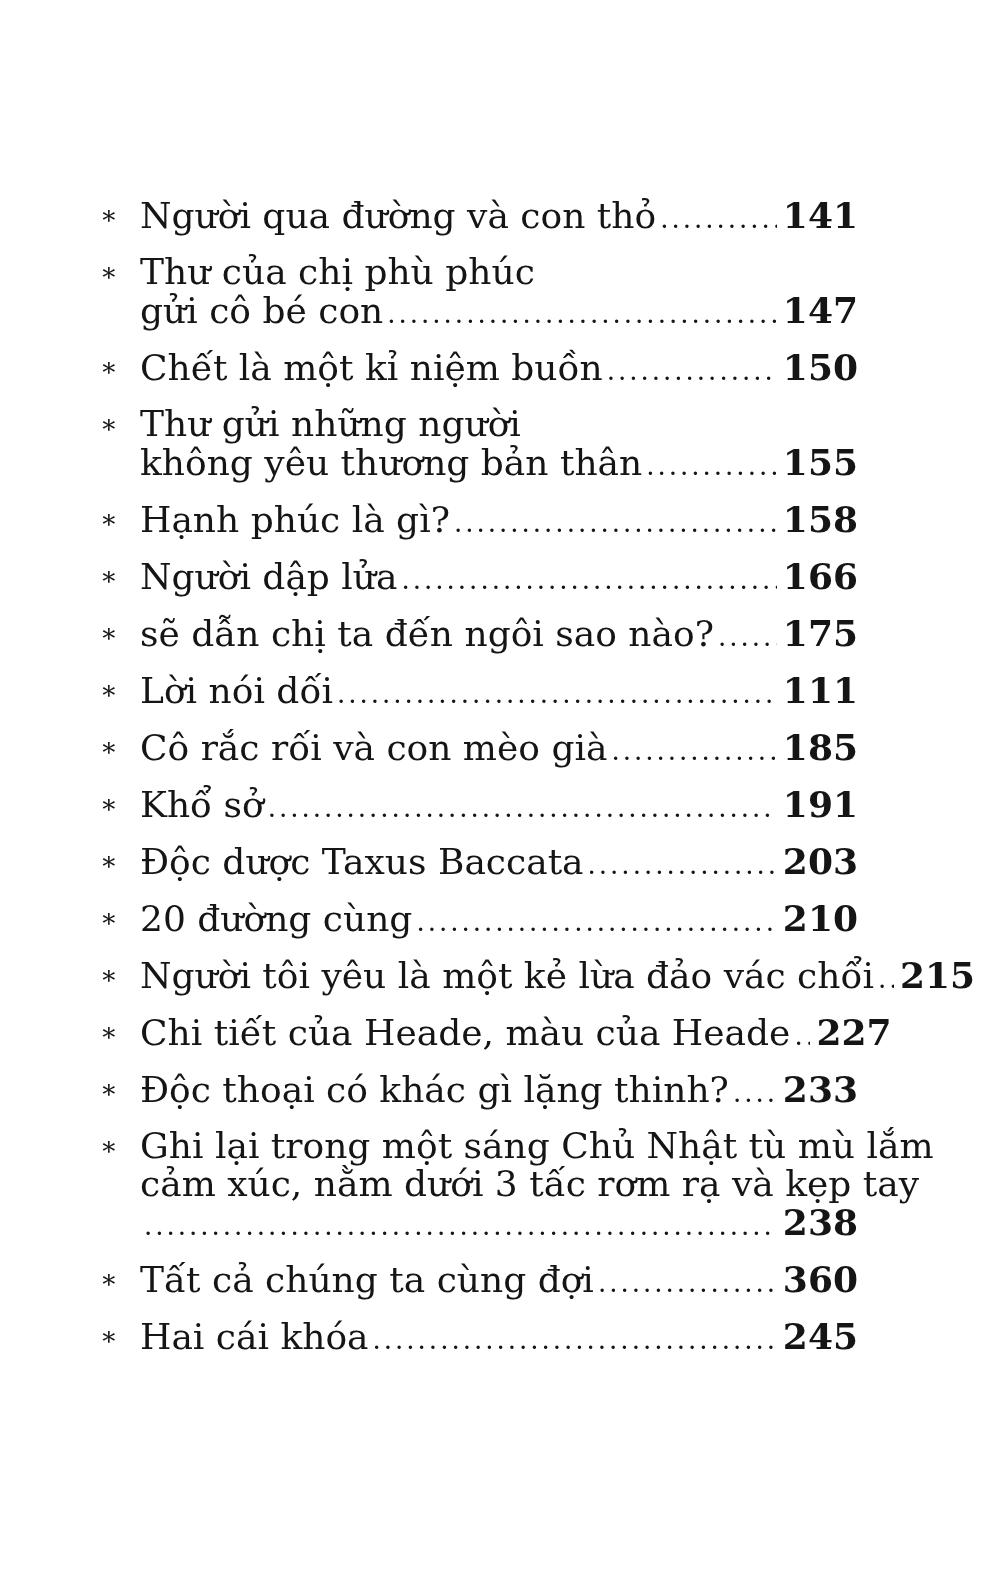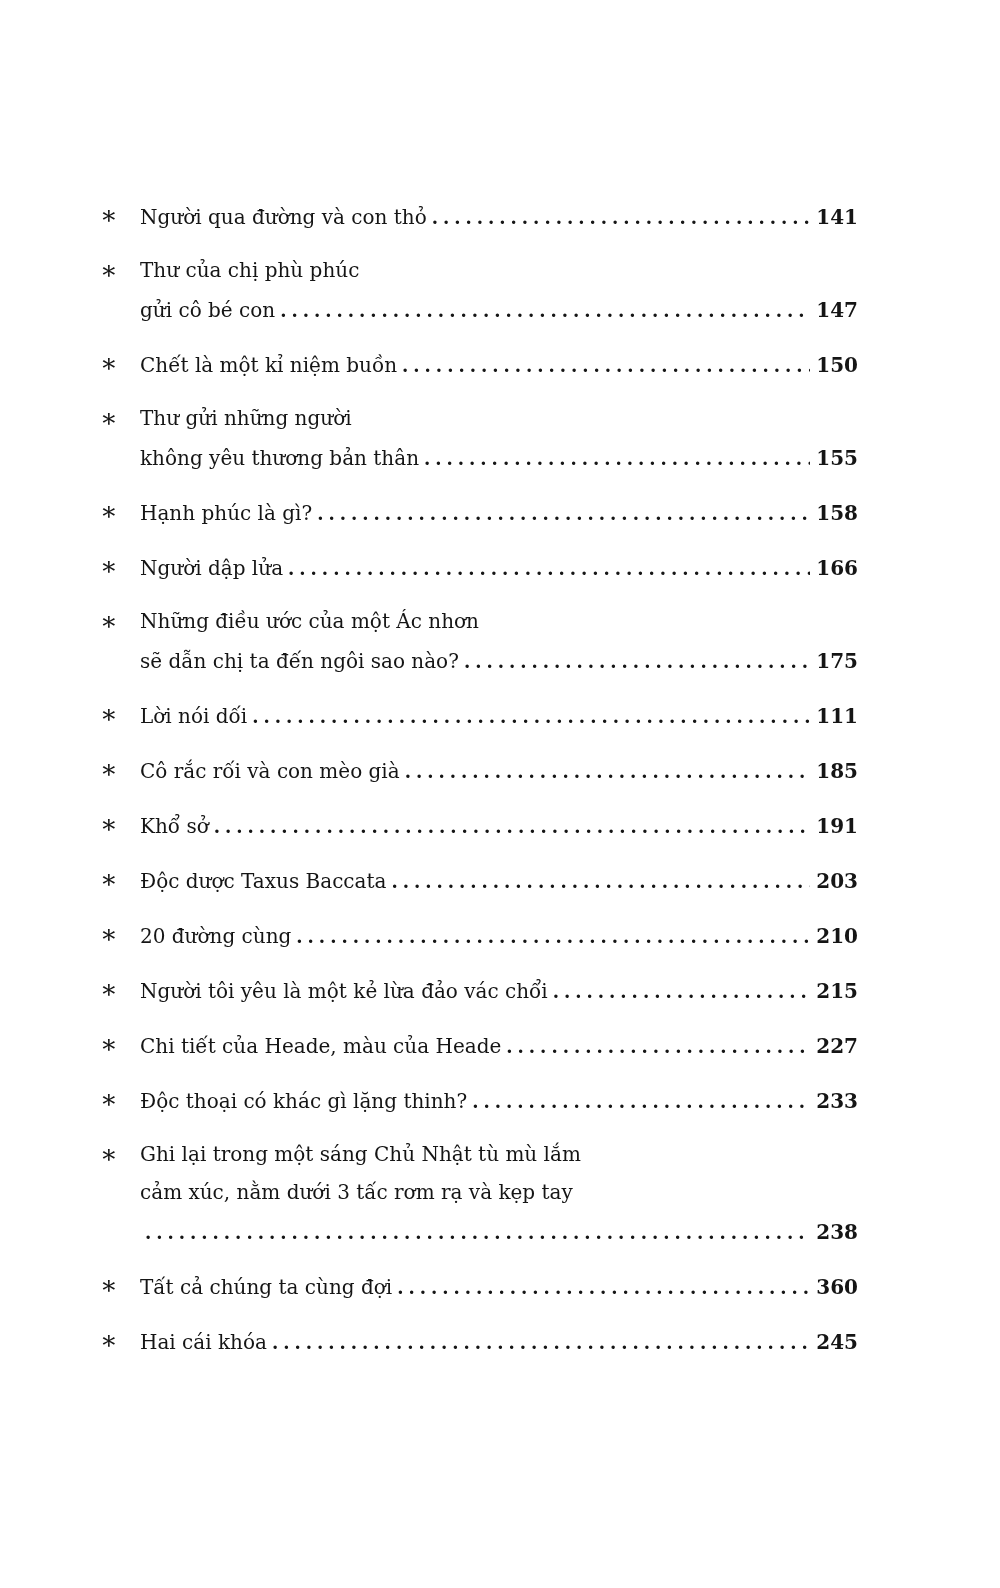--- a/index.html
+++ b/index.html
@@ -32,21 +32,21 @@
     flex: 0 0 40px;
     font-size: 26px;
     line-height: 38px;
     letter-spacing: 0;
   }
   .content {
     flex: 1 1 auto;
     min-width: 0;
   }
   .line {
-    font-size: 20px;
+    font-size: 36px;
     line-height: 38px;
     white-space: nowrap;
   }
   .line.last {
     display: flex;
     align-items: baseline;
   }
   .line .t {
     flex: 0 0 auto;
     white-space: nowrap;
@@ -138,21 +138,20 @@
             <span class="t">Người dập lửa</span>
             <span class="leader"></span>
             <span class="pg">166</span>
           </div>
         </div>
   </div>
 
   <div class="entry">
     <span class="bullet">∗</span>
     <div class="content">
-          <div class="line">Những điều ước của một Ác nhơn</div>
           <div class="line last">
             <span class="t">sẽ dẫn chị ta đến ngôi sao nào?</span>
             <span class="leader"></span>
             <span class="pg">175</span>
           </div>
         </div>
   </div>
 
   <div class="entry">
     <span class="bullet">∗</span>

